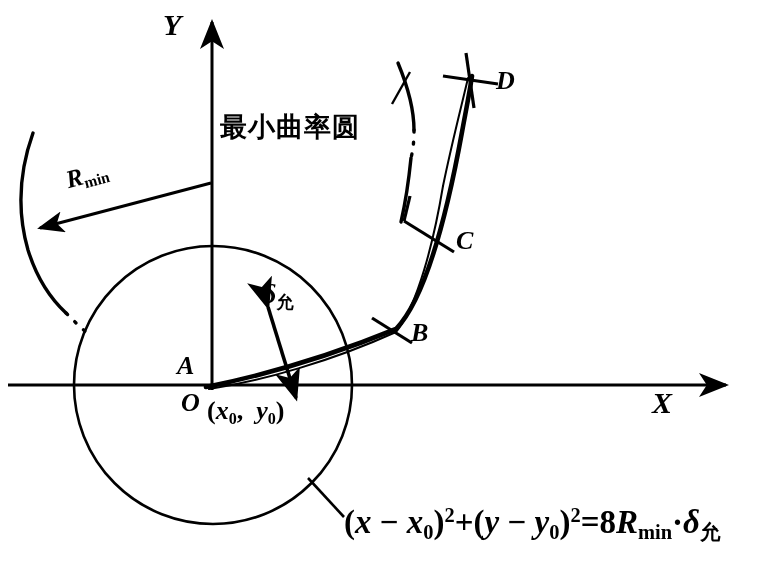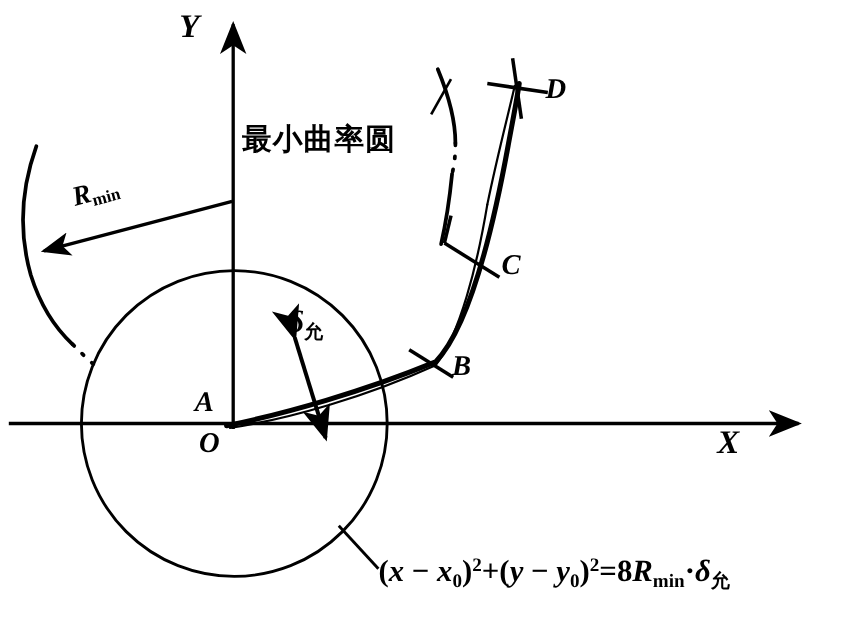--- a/index.html
+++ b/index.html
@@ -16,21 +16,21 @@
   #lab-X{left:652px;top:388px;font-size:30px;}
   #lab-A{left:177px;top:353px;font-size:26px;}
   #lab-O{left:181px;top:390px;font-size:26px;}
   #lab-B{left:411px;top:320px;font-size:26px;}
   #lab-C{left:456px;top:228px;font-size:26px;}
   #lab-D{left:496px;top:68px;font-size:26px;}
   #lab-Rmin{left:63px;top:168px;font-size:25px;transform:rotate(-15deg);transform-origin:left top;}
   #lab-cjk{left:220px;top:113px;font-size:27px;letter-spacing:1px;}
   #lab-delta{left:241px;top:280px;font-size:28px;margin-left:21px;}
   #lab-xy{left:207px;top:398px;font-size:26px;}
-  #lab-eq{left:344px;top:505px;font-size:28px;}
+  #lab-eq{left:344px;top:505px;font-size:33px;}
 </style>
 </head>
 <body>
 
 <div id="stage">
 
   <svg width="778" height="582" viewBox="0 0 778 582">
     <defs>
       <marker id="arrHead" markerWidth="12" markerHeight="12" refX="9" refY="4" orient="auto">
         <path d="M0,0 L10,4 L0,8 L2.6,4 Z" fill="#000"></path>
@@ -87,18 +87,21 @@
   <div class="lbl" id="lab-Rmin">
     <span class="ital">R</span><span class="rm sub">min</span>
   </div>
 
   <div class="lbl cjk" id="lab-cjk">最小曲率圆</div>
 
   <div class="lbl" id="lab-delta">
     <span class="ital">δ</span><span class="cjk sub">允</span>
   </div>
 
+  <div class="lbl" id="lab-xy">
+    <span class="rm">(</span><span class="ital">x</span><span class="rm sub">0</span><span class="rm">,</span>&nbsp;&nbsp;<span class="ital">y</span><span class="rm sub">0</span><span class="rm">)</span>
+  </div>
 
   <div class="lbl" id="lab-eq">
     <span class="rm">(</span><span class="ital">x</span>&nbsp;<span class="rm">−</span>&nbsp;<span class="ital">x</span><span class="rm sub">0</span><span class="rm">)</span><span class="rm sup">2</span><span class="rm">+</span><span class="rm">(</span><span class="ital">y</span>&nbsp;<span class="rm">−</span>&nbsp;<span class="ital">y</span><span class="rm sub">0</span><span class="rm">)</span><span class="rm sup">2</span><span class="rm">=</span><span class="rm">8</span><span class="ital">R</span><span class="rm sub">min</span><span class="rm">·</span><span class="ital">δ</span><span class="cjk sub">允</span>
   </div>
 
 </div>
 
 </body></html>

